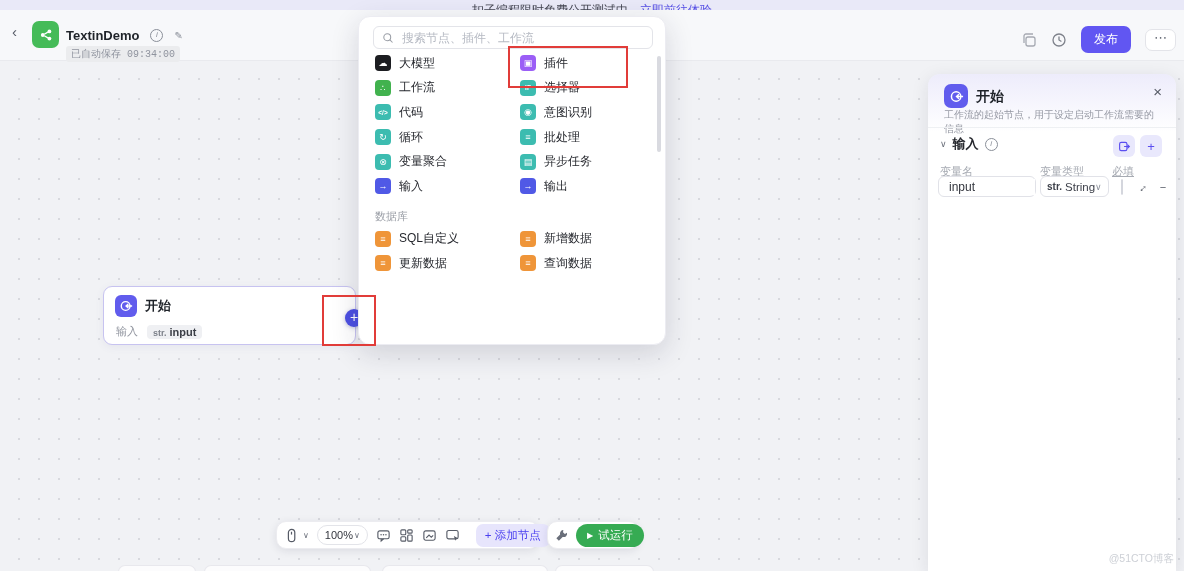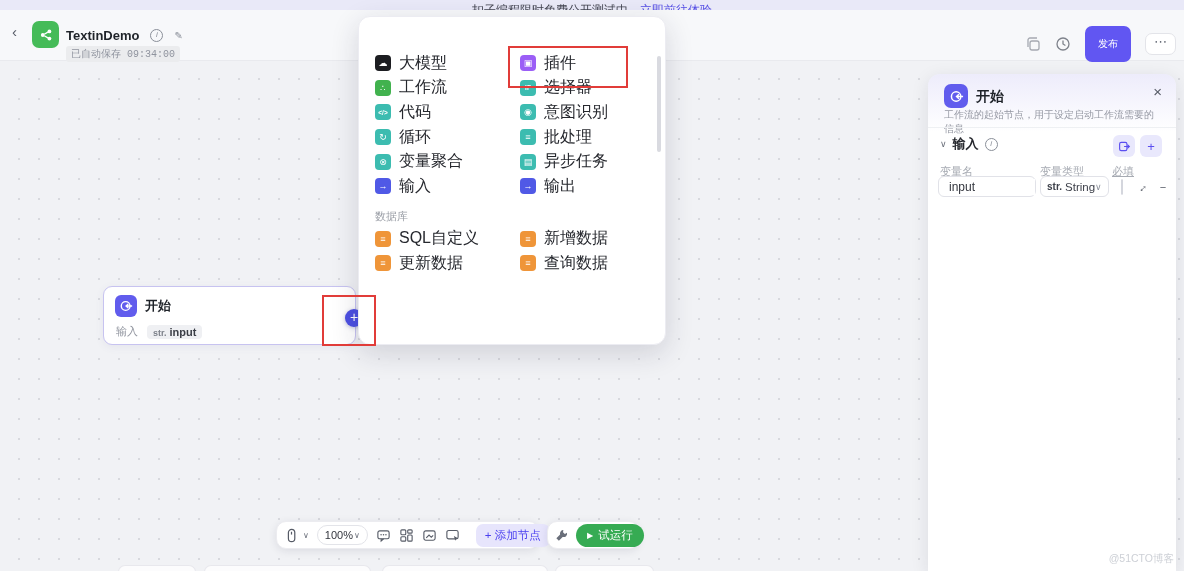--- a/index.html
+++ b/index.html
@@ -14,21 +14,21 @@
   #header{left:0;top:10px;width:1184px;height:50px;background:#f7f8fa;border-bottom:1px solid #e9eaee;z-index:4;}
   .back{left:12px;top:13px;font-size:15px;color:#565b66;cursor:pointer;}
   .app-icon{left:32px;top:11px;width:27px;height:27px;border-radius:7px;background:#45bb58;display:flex;align-items:center;justify-content:center;}
   .title-row{left:66px;top:18px;display:flex;align-items:center;gap:11px;}
   .app-title{font-size:13px;font-weight:bold;color:#1f2329;}
   .mini-ic{font-size:10px;color:#8a8f99;}
   .circle-i{width:11px;height:11px;border:1px solid #8a8f99;border-radius:50%;font-size:8px;line-height:10px;text-align:center;color:#8a8f99;font-style:italic;}
   .autosave{left:66px;top:36px;font-size:10px;color:#8f939e;background:#ebecee;border-radius:3px;padding:1px 5px;font-family:Liberation Mono, monospace;}
   .hd-right{right:8px;top:16px;display:flex;align-items:center;gap:14px;}
   .hd-ic{width:16px;height:16px;opacity:.75;cursor:pointer;}
-  .btn-publish{background:#6156f2;color:#fff;font-size:10px;border-radius:7px;padding:11px 13px;cursor:pointer;}
+  .btn-publish{background:#6156f2;color:#fff;font-size:12px;border-radius:7px;padding:5px 13px;cursor:pointer;}
   .btn-more{background:#fff;border:1px solid #e3e4e9;color:#6a6f7a;border-radius:7px;padding:2px 8px 6px;font-size:13px;line-height:12px;cursor:pointer;}
   
   #canvas{left:0;top:60px;width:1184px;height:511px;background:#f1f2f5;
     background-image:radial-gradient(circle,#d8d9de 1px,transparent 1.3px);background-size:20px 20px;background-position:9px 9px;}
   
   #node-start{left:103px;top:286px;width:251px;height:57px;background:#fff;border:1px solid #c7c3f0;border-radius:9px;box-shadow:0 2px 8px rgba(90,90,140,.08);z-index:10;}
   .node-head{display:flex;align-items:center;gap:8px;padding:8px 0 0 11px;}
   .node-ic{width:22px;height:22px;border-radius:6px;background:#615ced;display:flex;align-items:center;justify-content:center;}
   .node-title{font-size:13px;font-weight:bold;color:#1f2329;}
   .node-body{display:flex;align-items:center;gap:9px;padding:7px 0 0 12px;}
@@ -42,21 +42,21 @@
   #popup{left:358px;top:16px;width:306px;height:327px;background:#fff;border:1px solid #ececf2;border-radius:12px;
     box-shadow:0 8px 28px rgba(30,34,60,.16);z-index:20;}
   .search-wrap{position:absolute;left:14px;top:9px;width:278px;height:21px;border:1px solid #e3e4e9;border-radius:6px;background:#fff;display:flex;align-items:center;}
   .search-wrap svg{margin-left:8px;flex:none;}
   .search-wrap input{border:none;outline:none;background:transparent;font-size:12px;color:#40434d;width:230px;margin-left:6px;font-family:inherit;}
   .search-wrap input::placeholder{color:#b6bac3;}
   #popup-grid{position:absolute;left:0;top:34px;width:306px;display:grid;grid-template-columns:1fr 1fr;padding:0 0 0 16px;box-sizing:border-box;}
   .p-head{grid-column:1/-1;height:25px;display:flex;align-items:flex-end;padding-bottom:3px;font-size:11px;color:#9a9ea6;}
   .p-item{height:24.6px;display:flex;align-items:center;gap:8px;cursor:pointer;}
   .p-ic{width:16px;height:16px;border-radius:4px;color:#fff;display:flex;align-items:center;justify-content:center;font-size:9px;flex:none;}
-  .p-lb{font-size:16px;color:#26282e;}
+  .p-lb{font-size:12px;color:#26282e;}
   .pop-scrollbar{position:absolute;left:298px;top:39px;width:4px;height:96px;background:#d9dae0;border-radius:2px;}
   
   .red-box{border:2px solid #e13c39;z-index:50;pointer-events:none;}
   #red-plugin{left:508px;top:46px;width:116px;height:38px;}
   #red-plus{left:322px;top:295px;width:50px;height:47px;}
   
   #panel{left:928px;top:74px;width:248px;height:497px;background:#fff;border-radius:12px 12px 0 0;
     box-shadow:0 4px 18px rgba(30,34,60,.10);z-index:15;background:linear-gradient(180deg,#edecfb 0,#ffffff 58px);}
   .pn-ic{left:16px;top:10px;width:24px;height:24px;border-radius:7px;background:#615ced;display:flex;align-items:center;justify-content:center;}
   .pn-title{left:48px;top:14px;font-size:14px;font-weight:bold;color:#1f2329;}
@@ -151,20 +151,27 @@
     <span class="node-io-label">输入</span>
     <span class="chip">
       <span class="t">str.</span>
       <span class="v">input</span>
     </span>
   </div>
   <div class="plus-btn">+</div>
 </div>
 
 <div id="popup" class="abs">
+  <div class="search-wrap">
+    <svg width="12" height="12" viewBox="0 0 16 16">
+      <circle cx="7" cy="7" r="4.6" stroke="#9a9ea6" stroke-width="1.4" fill="none"></circle>
+      <path d="M10.6 10.6L14 14" stroke="#9a9ea6" stroke-width="1.4"></path>
+    </svg>
+    <input type="text" placeholder="搜索节点、插件、工作流" style="">
+  </div>
   <div id="popup-grid">
       <div class="p-item">
         <span class="p-ic" style="background: rgb(28, 29, 33);">☁</span>
         <span class="p-lb">大模型</span>
       </div>
       <div class="p-item">
         <span class="p-ic" style="background: rgb(155, 94, 246);">▣</span>
         <span class="p-lb">插件</span>
       </div>
       <div class="p-item">

